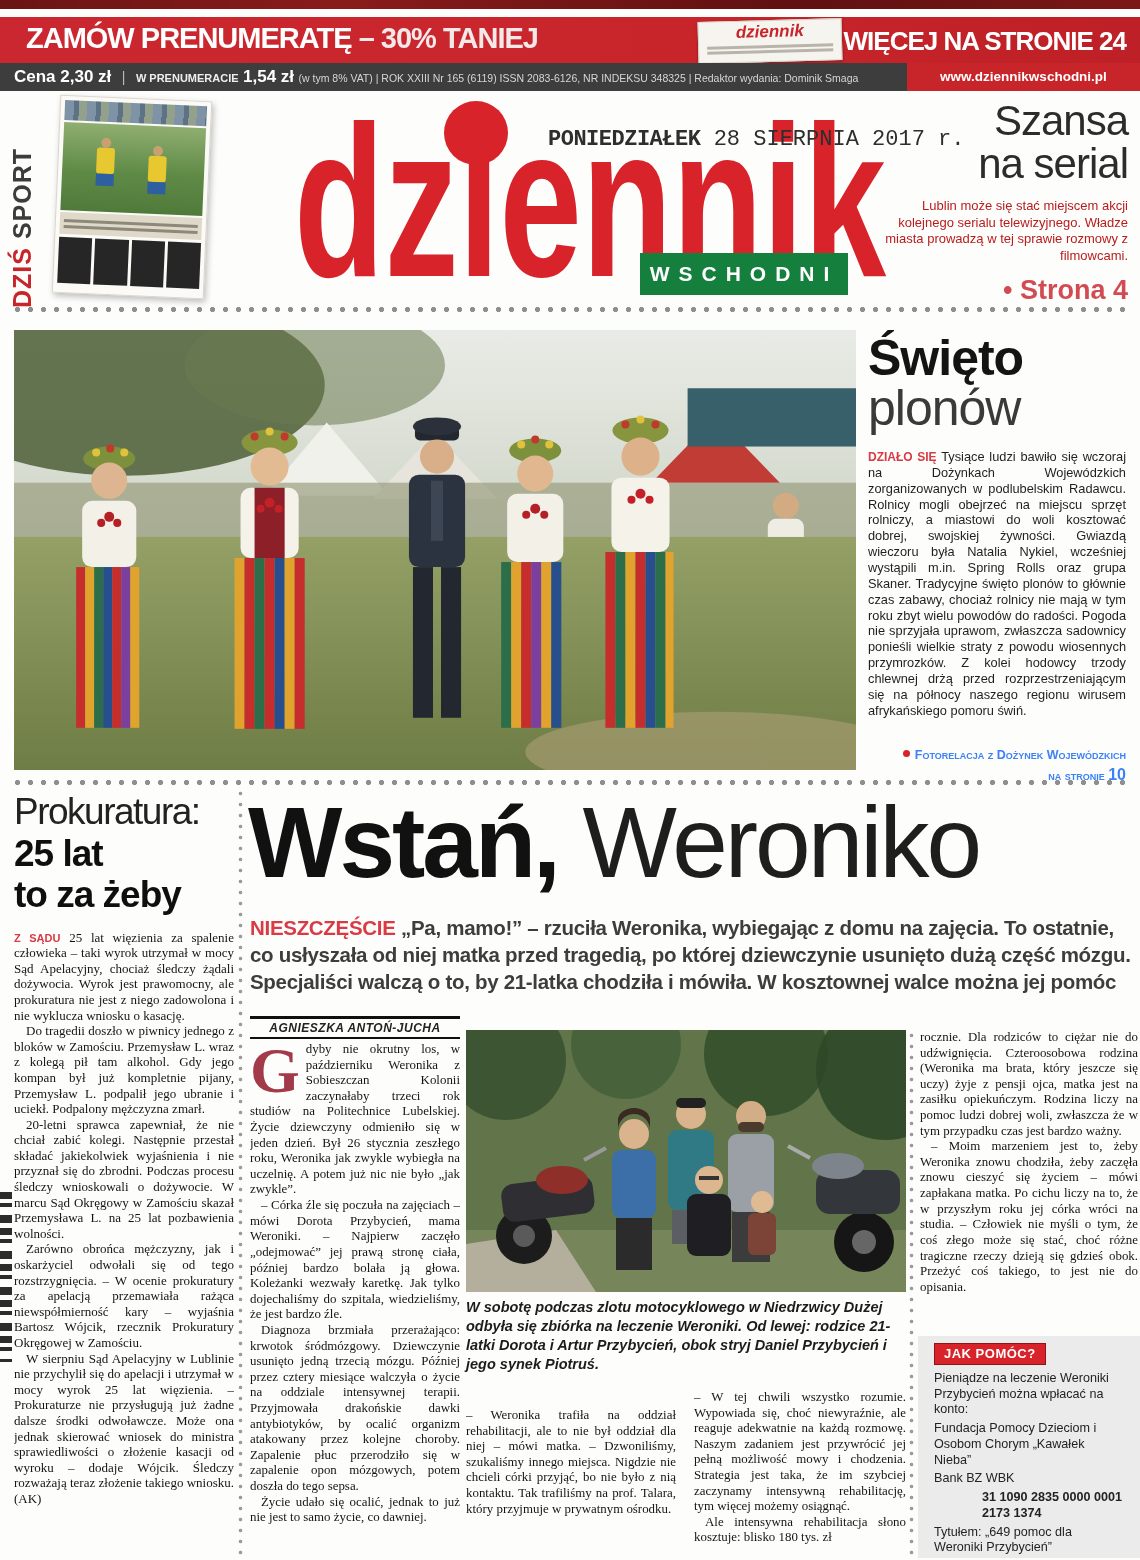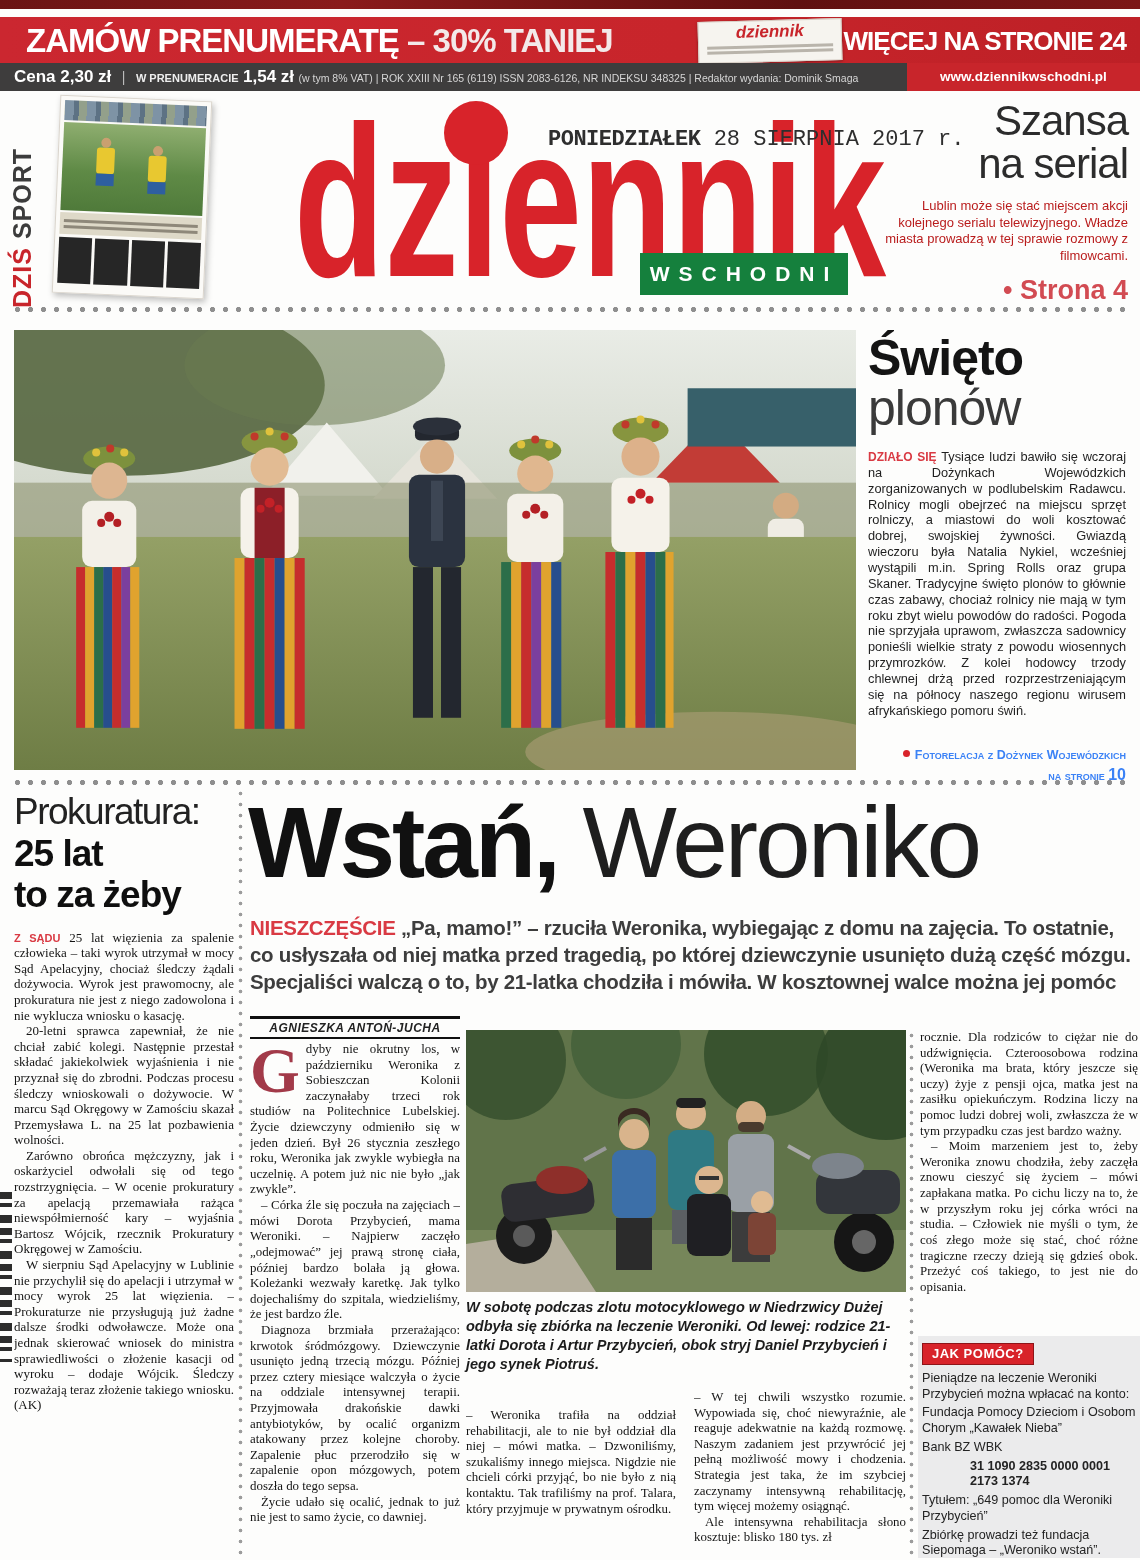--- a/index.html
+++ b/index.html
@@ -3,21 +3,21 @@
 <meta charset="utf-8">
 <style>
   html,body{margin:0;padding:0;background:#888;}
   .page{position:relative;width:1140px;height:1560px;background:#fdfdfc;overflow:hidden;
         font-family:"Liberation Sans",sans-serif;color:#1a1a1a;}
   .abs{position:absolute;}
 
   
   .topstrip{left:0;top:8;width:1140px;height:9px;background:linear-gradient(90deg,#6a1414,#8a1b1b 30%,#5f1010 70%,#7c1717);}
   .banner{left:0;top:17px;width:1140px;height:46px;background:linear-gradient(90deg,#cb2730,#c8252b 60%,#bd2026);}
-  .banner-title{left:26px;top:5px;font-size:33px;font-weight:bold;color:#fff;letter-spacing:-1px;white-space:nowrap;}
+  .banner-title{left:26px;top:5px;font-size:29px;font-weight:bold;color:#fff;letter-spacing:-1px;white-space:nowrap;}
   .banner-title .light{font-weight:600;color:#f3e9e9;}
   .banner-more{right:14px;top:9px;font-size:26px;font-weight:bold;color:#fff;letter-spacing:-1px;}
   .banner-thumb{left:698px;top:3px;width:142px;height:40px;background:#f6f4ef;border:1px solid #d8cfc6;
                 transform:rotate(-1.5deg);box-shadow:0 1px 3px rgba(0,0,0,.4);overflow:hidden;text-align:center;}
   .banner-thumb .mini-logo{font-size:17px;font-weight:bold;font-style:italic;color:#c8252b;line-height:22px;}
   .banner-thumb .bar{height:3px;background:#b9b4ab;margin:2px 8px;}
 
   .infobar{left:0;top:63px;width:1140px;height:28px;background:#3e3d3d;color:#fff;white-space:nowrap;}
   .infobar .inner{position:absolute;left:14px;top:4px;}
   .ib-price{font-size:17px;font-weight:bold;}
@@ -100,21 +100,21 @@
   .bodycol p + p{text-indent:11px;}
   .col1{left:250px;top:1042px;width:210px;height:514px;}
   .col2{left:466px;top:1408px;width:210px;height:168px;}
   .col3{left:694px;top:1390px;width:212px;height:168px;}
   .col4{left:920px;top:1030px;width:218px;height:300px;}
   .dropcap{float:left;font-family:"Liberation Serif",serif;font-weight:bold;font-size:64px;line-height:.78;
            color:#a23a49;padding:4px 6px 0 0;}
   .caption{left:466px;top:1298px;width:438px;font-size:14.5px;font-weight:bold;font-style:italic;line-height:1.32;color:#1c1c1c;}
 
   
-  .helpbox{left:918px;top:1336px;width:222px;height:222px;background:#ebebec;padding:7px 4px;box-sizing:border-box;}
+  .helpbox{left:918px;top:1336px;width:222px;height:222px;background:#ebebec;padding:7px 16px;box-sizing:border-box;}
   .help-badge{display:inline-block;background:#d8232a;color:#fff;font-weight:bold;font-size:13px;
               padding:2px 9px 3px;margin-bottom:6px;letter-spacing:.5px;border:1px solid #8e1418;}
   .help-line{font-size:12.6px;line-height:1.25;color:#232323;margin:0 0 3px;}
   .help-line.acct{font-weight:bold;margin-left:48px;}
 
   .edge-marks{left:0;top:1192px;width:12px;height:170px;opacity:.9;
      background:repeating-linear-gradient(180deg,#151515 0 7px,transparent 7px 11px,#151515 11px 15px,transparent 15px 23px,#151515 23px 31px,transparent 31px 36px);}
 </style>
 </head>
 <body>
@@ -328,20 +328,21 @@
   </div>
 
   <div class="abs dots-h" style="left:14px;top:779px;width:1112px;"></div>
 
   <div class="abs prosecutor">
     <div class="p-t1">Prokuratura:</div>
     <div class="p-t2">25 lat</div>
     <div class="p-t2">to za żeby</div>
     <div class="p-body">
       <p><span class="kicker p-kicker">Z SĄDU</span> <span>25 lat więzienia za spalenie człowieka – taki wyrok utrzymał w mocy Sąd Apelacyjny, chociaż śledczy żądali dożywocia. Wyrok jest prawomocny, ale prokuratura nie jest z niego zadowolona i nie wyklucza wniosku o kasację.</span></p>
+      <p>Do tragedii doszło w piwnicy jednego z bloków w Zamościu. Przemysław L. wraz z kolegą pił tam alkohol. Gdy jego kompan był już kompletnie pijany, Przemysław L. podpalił jego ubranie i uciekł. Podpalony mężczyzna zmarł.</p>
       <p>20-letni sprawca zapewniał, że nie chciał zabić kolegi. Następnie przestał składać jakiekolwiek wyjaśnienia i nie przyznał się do zbrodni. Podczas procesu śledczy wnioskowali o dożywocie. W marcu Sąd Okręgowy w Zamościu skazał Przemysława L. na 25 lat pozbawienia wolności.</p>
       <p>Zarówno obrońca mężczyzny, jak i oskarżyciel odwołali się od tego rozstrzygnięcia. – W ocenie prokuratury za apelacją przemawiała rażąca niewspółmierność kary – wyjaśnia Bartosz Wójcik, rzecznik Prokuratury Okręgowej w Zamościu.</p>
       <p>W sierpniu Sąd Apelacyjny w Lublinie nie przychylił się do apelacji i utrzymał w mocy wyrok 25 lat więzienia. – Prokuraturze nie przysługują już żadne dalsze środki odwoławcze. Może ona jednak skierować wniosek do ministra sprawiedliwości o złożenie kasacji od wyroku – dodaje Wójcik. Śledczy rozważają teraz złożenie takiego wniosku. (AK)</p>
     </div>
   </div>
 
   <div class="abs dots-v" style="left:237px;top:790px;height:766px;"></div>
   <div class="abs dots-v" style="left:908px;top:1032px;height:524px;"></div>
   <div class="abs edge-marks"></div>
 

